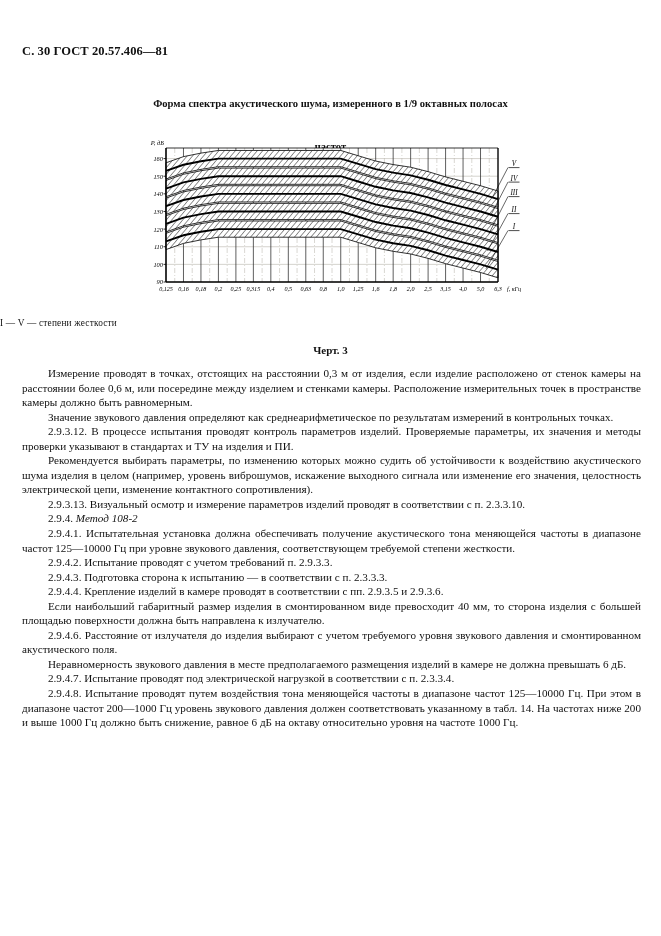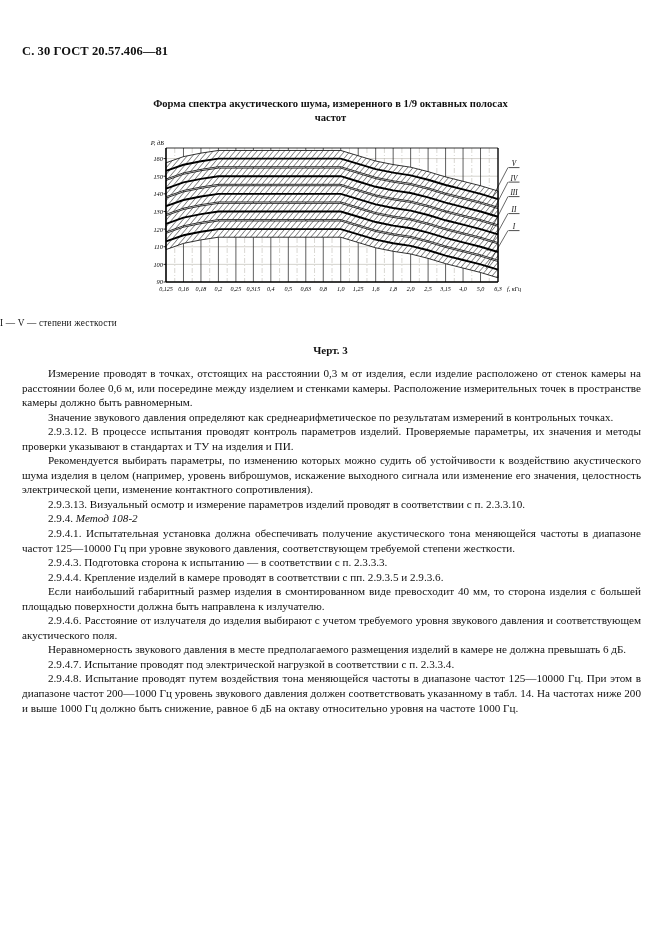--- a/index.html
+++ b/index.html
@@ -23,21 +23,21 @@
   }
 
   .fig-title{
     position:absolute;
     left:0;right:0;top:97px;
     text-align:center;
     font-size:10.6px;
     font-weight:bold;
     line-height:14px;
   }
-  .fig-title .l2{display:block;}
+  .fig-title .l2{display:block;margin-top:29px;}
 
   .figure{
     position:absolute;
     left:132px;top:136px;
     width:400px;height:175px;
   }
   .figure svg{display:block;}
 
   .fig-legend{
     position:absolute;
@@ -222,22 +222,23 @@
   <div class="fig-num">Черт. 3</div>
 
   <div class="body-text" id="body-text">
       <p>Измерение проводят в точках, отстоящих на расстоянии 0,3 м от изделия, если изделие расположено от стенок камеры на расстоянии более 0,6 м, или посередине между изделием и стенками камеры. Расположение измерительных точек в пространстве камеры должно быть равномерным.</p>
       <p>Значение звукового давления определяют как среднеарифметическое по результатам измерений в контрольных точках.</p>
       <p>2.9.3.12. В процессе испытания проводят контроль параметров изделий. Проверяемые параметры, их значения и методы проверки указывают в стандартах и ТУ на изделия и ПИ.</p>
       <p>Рекомендуется выбирать параметры, по изменению которых можно судить об устойчивости к воздействию акустического шума изделия в целом (например, уровень виброшумов, искажение выходного сигнала или изменение его значения, целостность электрической цепи, изменение контактного сопротивления).</p>
       <p>2.9.3.13. Визуальный осмотр и измерение параметров изделий проводят в соответствии с п. 2.3.3.10.</p>
       <p><span>2.9.4. </span><span class="ital">Метод 108-2</span></p>
       <p>2.9.4.1. Испытательная установка должна обеспечивать получение акустического тона меняющейся частоты в диапазоне частот 125—10000 Гц при уровне звукового давления, соответствующем требуемой степени жесткости.</p>
+      <p>2.9.4.2. Испытание проводят с учетом требований п. 2.9.3.3.</p>
       <p>2.9.4.3. Подготовка сторона к испытанию — в соответствии с п. 2.3.3.3.</p>
       <p>2.9.4.4. Крепление изделий в камере проводят в соответствии с пп. 2.9.3.5 и 2.9.3.6.</p>
       <p>Если наибольший габаритный размер изделия в смонтированном виде превосходит 40 мм, то сторона изделия с большей площадью поверхности должна быть направлена к излучателю.</p>
-      <p>2.9.4.6. Расстояние от излучателя до изделия выбирают с учетом требуемого уровня звукового давления и соответствующем акустического поля.</p>
+      <p>2.9.4.6. Расстояние от излучателя до изделия выбирают с учетом требуемого уровня звукового давления и смонтированном акустического поля.</p>
       <p>Неравномерность звукового давления в месте предполагаемого размещения изделий в камере не должна превышать 6 дБ.</p>
       <p>2.9.4.7. Испытание проводят под электрической нагрузкой в соответствии с п. 2.3.3.4.</p>
       <p>2.9.4.8. Испытание проводят путем воздействия тона меняющейся частоты в диапазоне частот 125—10000 Гц. При этом в диапазоне частот 200—1000 Гц уровень звукового давления должен соответствовать указанному в табл. 14. На частотах ниже 200 и выше 1000 Гц должно быть снижение, равное 6 дБ на октаву относительно уровня на частоте 1000 Гц.</p>
     </div>
 
 </div>
 
 </body></html>

